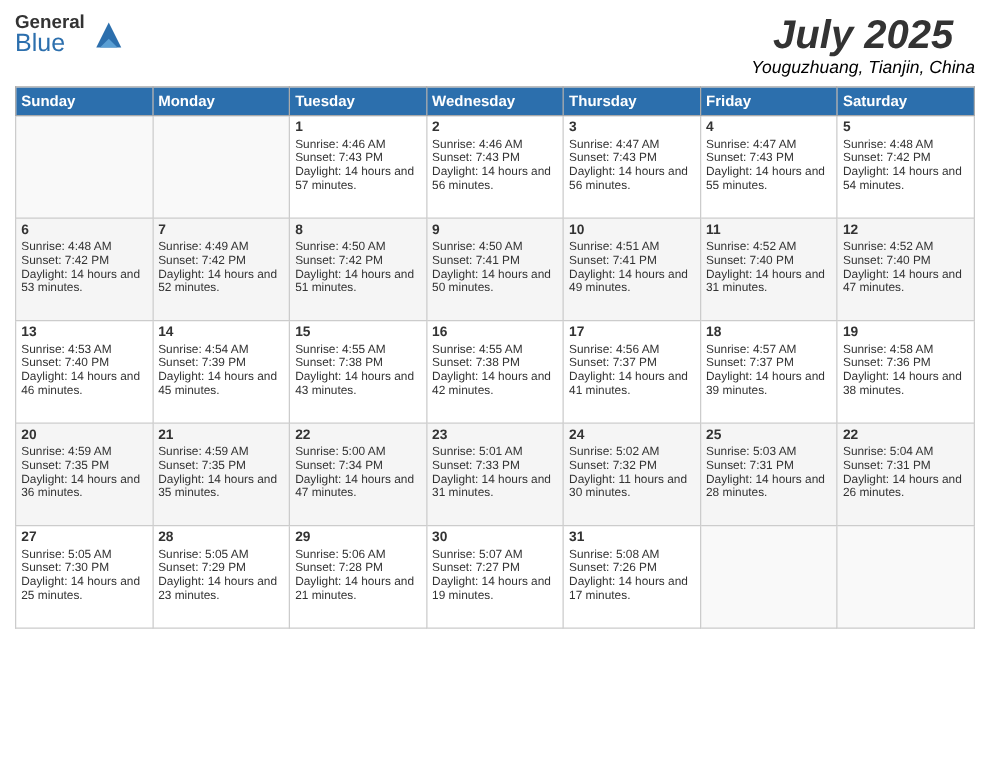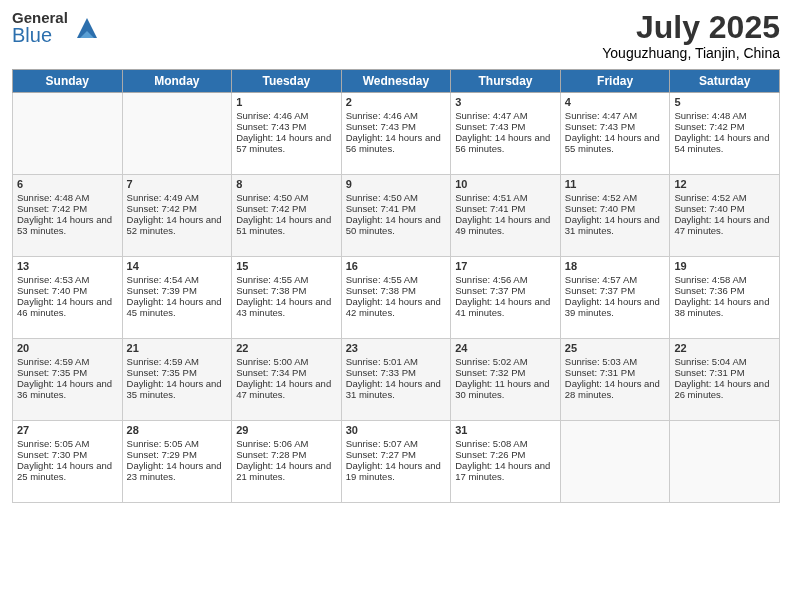--- a/index.html
+++ b/index.html
@@ -39,21 +39,22 @@
       font-size: 20px;
       font-weight: normal;
       color: #2c6fad;
     }
     .logo-icon {
       width: 30px;
       height: 30px;
       margin-left: 4px;
     }
     .title-block {
-      text-align: right;
+      text-align: center;
+      font-style: italic;
     }
     .main-title {
       font-size: 32px;
       font-weight: bold;
       color: #333;
       line-height: 1.1;
     }
     .subtitle {
       font-size: 14px;
       color: #000000;
@@ -62,21 +63,21 @@
       width: 100%;
       border-collapse: collapse;
       table-layout: fixed;
     }
     .calendar th {
       background: #2c6fad;
       color: #fff;
       font-size: 12px;
       font-weight: bold;
       padding: 4px 4px;
-      text-align: center;
+      text-align: left;
       border: 1px solid #aaa;
       margin-top: 45px;
     }
     .calendar td {
       border: 1px solid #ccc;
       vertical-align: top;
       padding: 3px 4px;
       font-size: 9.5px;
       color: #333;
       height: 82px;

